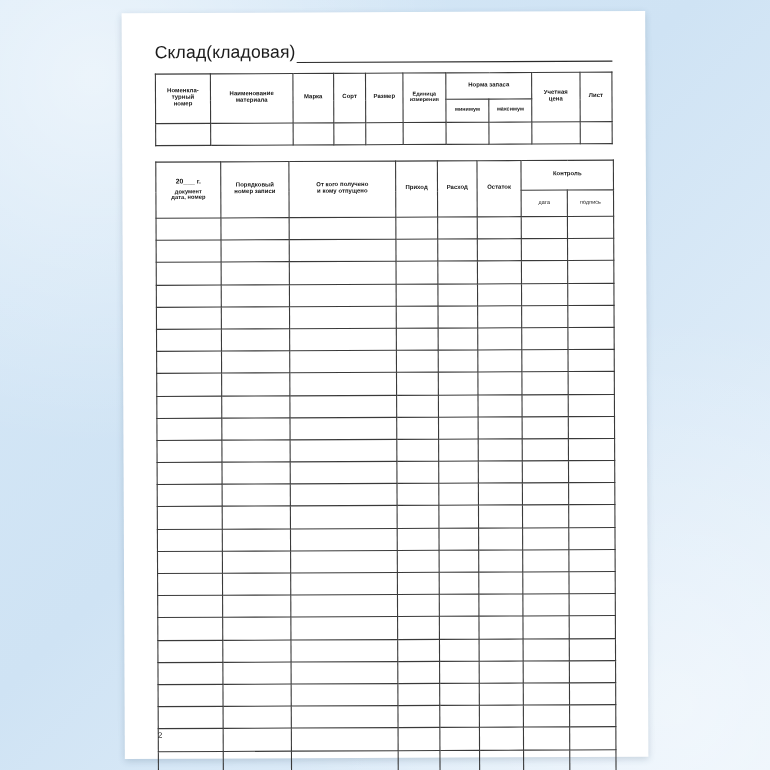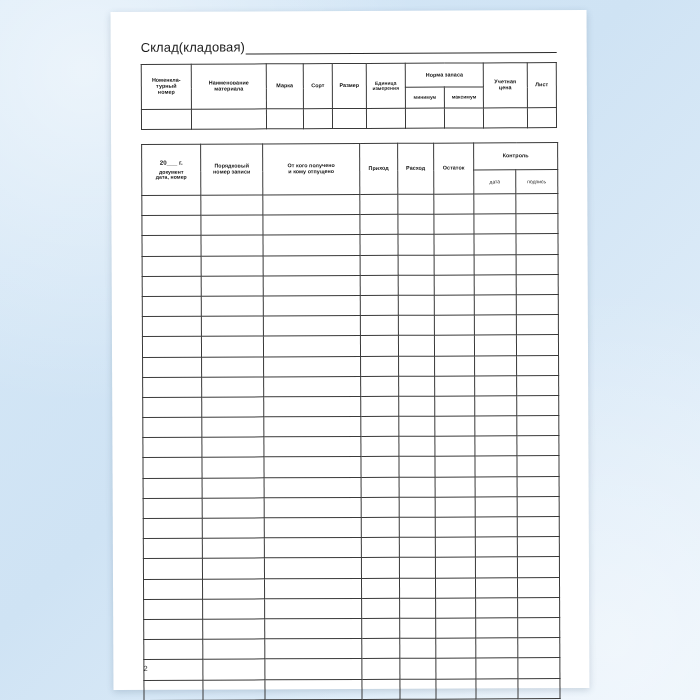--- a/index.html
+++ b/index.html
@@ -54,21 +54,21 @@
   
   .heading {
     display: flex;
     align-items: flex-end;
     font-size: 10.5px;
     color: #1b1b1b;
     margin-bottom: 9px;
     white-space: nowrap;
   }
   .heading .htext {
-    font-size: 13px;
+    font-size: 16px;
     letter-spacing: 0.1px;
   }
   .heading .rule {
     flex: 1 1 auto;
     border-bottom: 1px solid #2b2b2b;
     height: 11px;
     margin-left: 1px;
   }
 
   

